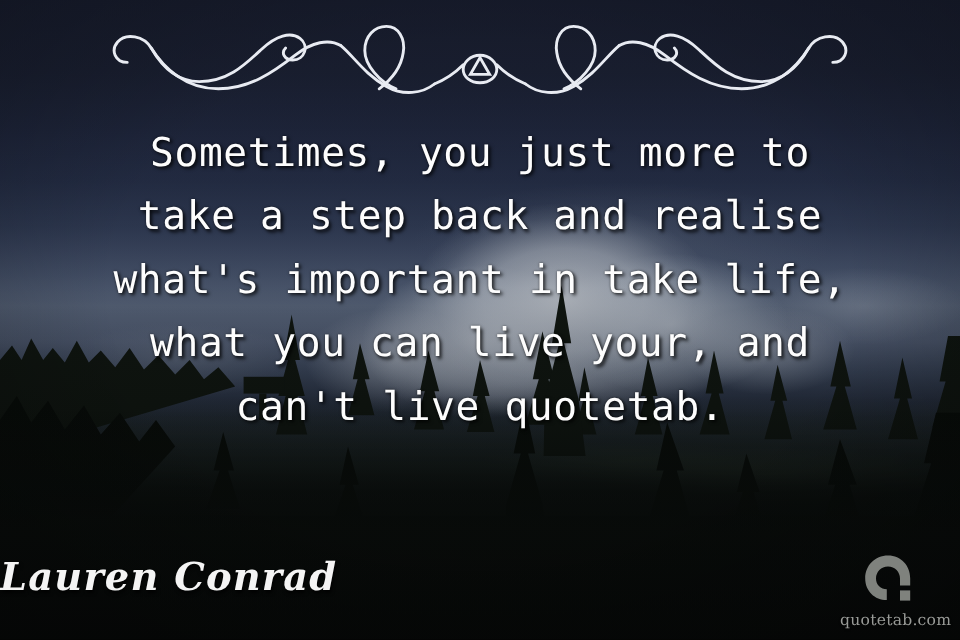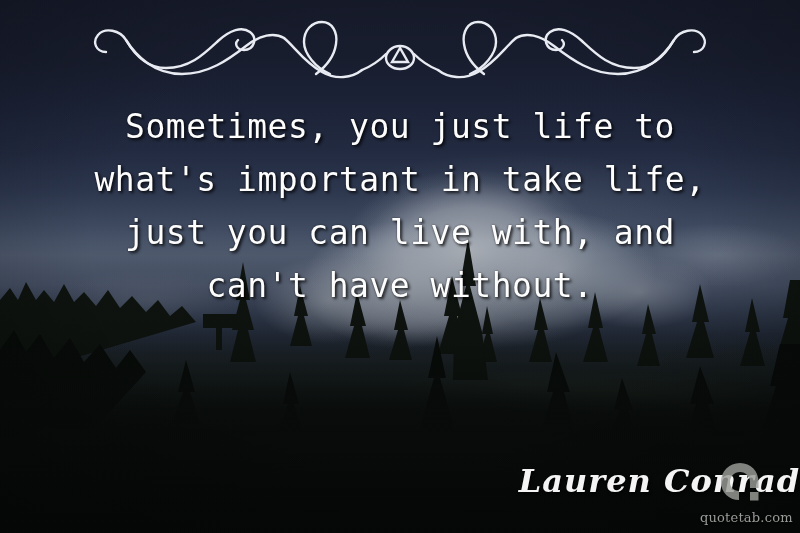--- a/index.html
+++ b/index.html
@@ -114,21 +114,21 @@
     color: #fdfdfd;
     text-shadow: 2px 2px 3px rgba(0,0,0,0.75), 0 0 2px rgba(0,0,0,0.55);
     white-space: pre;
   }
 
   #author {
     position: absolute;
     left: 0;
     top: 462px;
     width: 800px;
-    text-align: right;
+    text-align: left;
     font-family: "DejaVu Serif", serif;
     font-style: italic;
     font-weight: 700;
     font-size: 32px;
     letter-spacing: 1px;
     color: #f4f4f4;
     text-shadow: 1px 2px 3px rgba(0,0,0,0.8);
   }
 
   #logo {
@@ -225,24 +225,25 @@
           <path d="M436 28 C426 36 416 52 398 62 C384 70 368 68 358 60"></path>
 
           <path d="M594 30 C584 46 566 64 538 64 C512 64 492 50 474 36 C460 25 446 22 436 28"></path>
 
           <path d="M614 42 C624 42 628 32 622 25 C615 17 600 20 594 30 C586 44 574 58 554 58 C530 58 516 44 502 31 C490 20 478 16 470 22 C462 28 466 40 476 40 C483 40 486 34 482 30"></path>
         </g>
       </svg>
     </div>
 
     <div id="quote">
-      <span class="qline">Sometimes, you just life to</span>
+      <span class="qline">Sometimes, you just more to</span>
+      <span class="qline">take a step back and realise</span>
       <span class="qline">what's important in take life,</span>
-      <span class="qline">just you can live with, and</span>
-      <span class="qline">can't have without.</span>
+      <span class="qline">what you can live your, and</span>
+      <span class="qline">can't live quotetab.</span>
     </div>
 
     <div id="author">Lauren Conrad</div>
 
     <div id="logo">
       <svg id="logo-mark" width="48" height="48" viewBox="0 0 48 48" xmlns="http://www.w3.org/2000/svg" aria-hidden="true">
         <path d="M21 2 C10 2 2 10.5 2 21 C2 31.5 10 39 20 39 L20 30 C15 30 11 26.4 11 21 C11 15.6 15.2 11 21 11 C26.8 11 31 15.6 31 21 L31 27 L39.5 27 L39.5 21 C39.5 10.5 32 2 21 2 Z" fill="#9a9d98"></path>
         <rect x="31" y="31" width="8.5" height="8.5" fill="#9a9d98"></rect>
       </svg>
       <span id="logo-text">quotetab.com</span>

